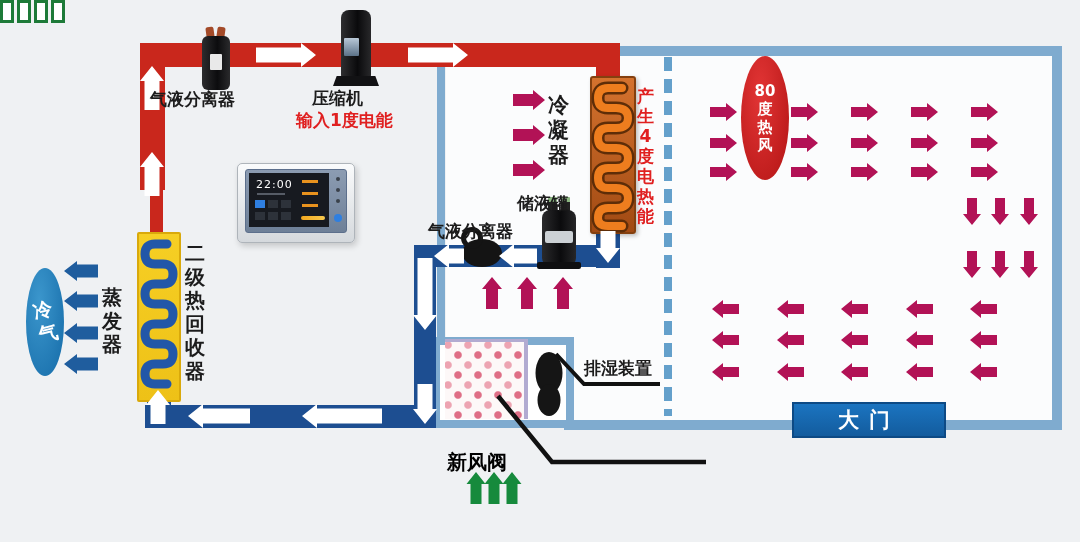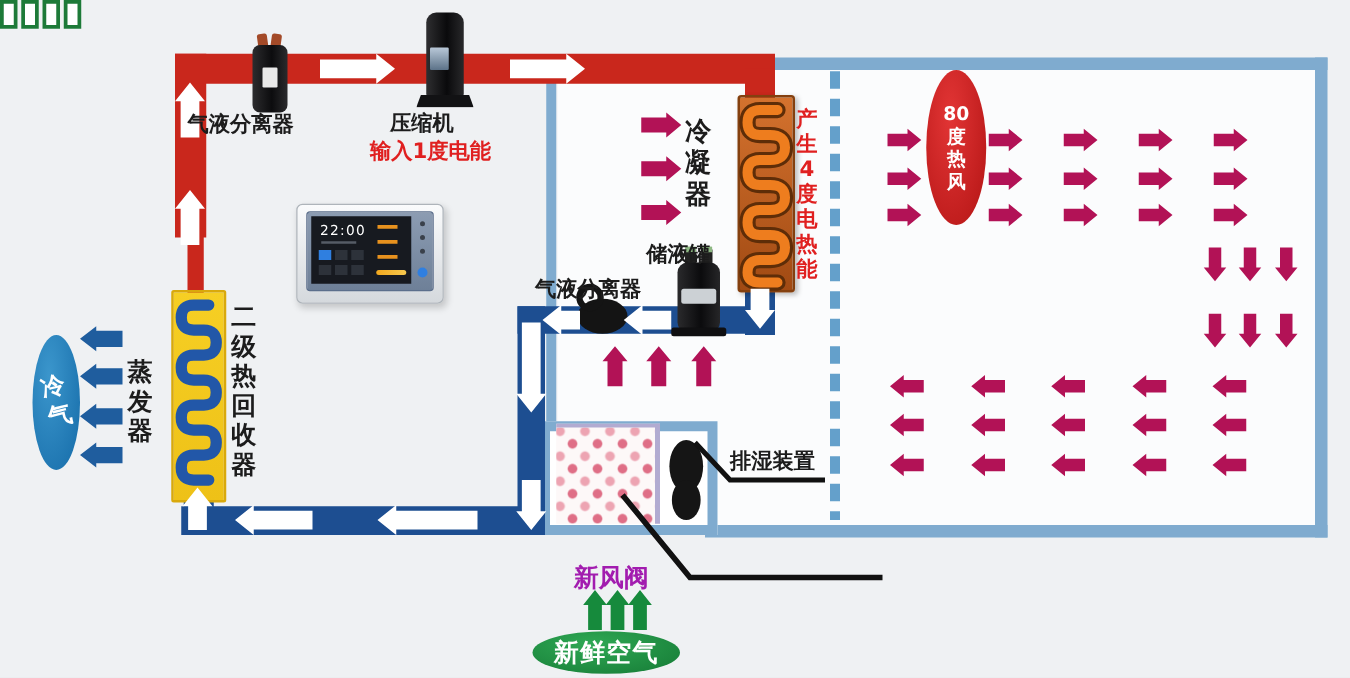--- a/index.html
+++ b/index.html
@@ -61,21 +61,21 @@
   .plc-btn{width:4px;height:4px;border-radius:50%;background:#3a414b;z-index:23;}
   .plc-btn.blue{width:8px;height:8px;background:#2f7fe0;}
 
   
   .comb{left:449px;top:427px;width:65px;height:23px;z-index:40;display:flex;gap:3px;}
   .comb div{flex:1;border:3px solid #1d7a38;background:#fff;box-sizing:border-box;}
 
   
   .lbl{position:absolute;font-weight:bold;color:#1c1c1c;font-size:17px;white-space:nowrap;z-index:40;}
   .lbl.red{color:#e02020;}
-  .lbl.green{color:#a21caf;margin-left:12px;}
+  .lbl.green{color:#000000;}
   .lbl.center{text-align:left;}
   .vlbl{position:absolute;font-weight:bold;color:#1c1c1c;z-index:40;display:flex;flex-direction:column;align-items:center;line-height:1.18;}
   .vlbl.red{color:#e02020;}
   .room-title{left:756px;top:214px;width:190px;text-align:center;font-size:38px;letter-spacing:7px;color:#141414;font-weight:bold;z-index:40;}
 
   
   .oval{position:absolute;border-radius:50%;z-index:38;display:flex;align-items:center;justify-content:center;color:#fff;font-weight:bold;}
   .oval-cold{left:26px;top:268px;width:38px;height:108px;background:radial-gradient(ellipse at 35% 30%,#3b96cc,#156ba8);font-size:19px;}
   .oval-cold .vstack{display:flex;flex-direction:column;align-items:center;transform:rotate(-14deg);line-height:1.25;}
   .oval-hot{left:741px;top:56px;width:48px;height:124px;background:radial-gradient(ellipse at 40% 30%,#e23535,#b31414);font-size:15px;}
@@ -284,18 +284,18 @@
       </div>
   </div>
   <div class="oval oval-hot">
     <div class="vstack">
         <span>80</span>
         <span>度</span>
         <span>热</span>
         <span>风</span>
       </div>
   </div>
-  <div class="oval oval-fresh">
-    <span>新鲜空气</span>
+
+  <div class="abs door">
+    <span>大门</span>
   </div>
 
-
 </div>
 
 </body></html>

